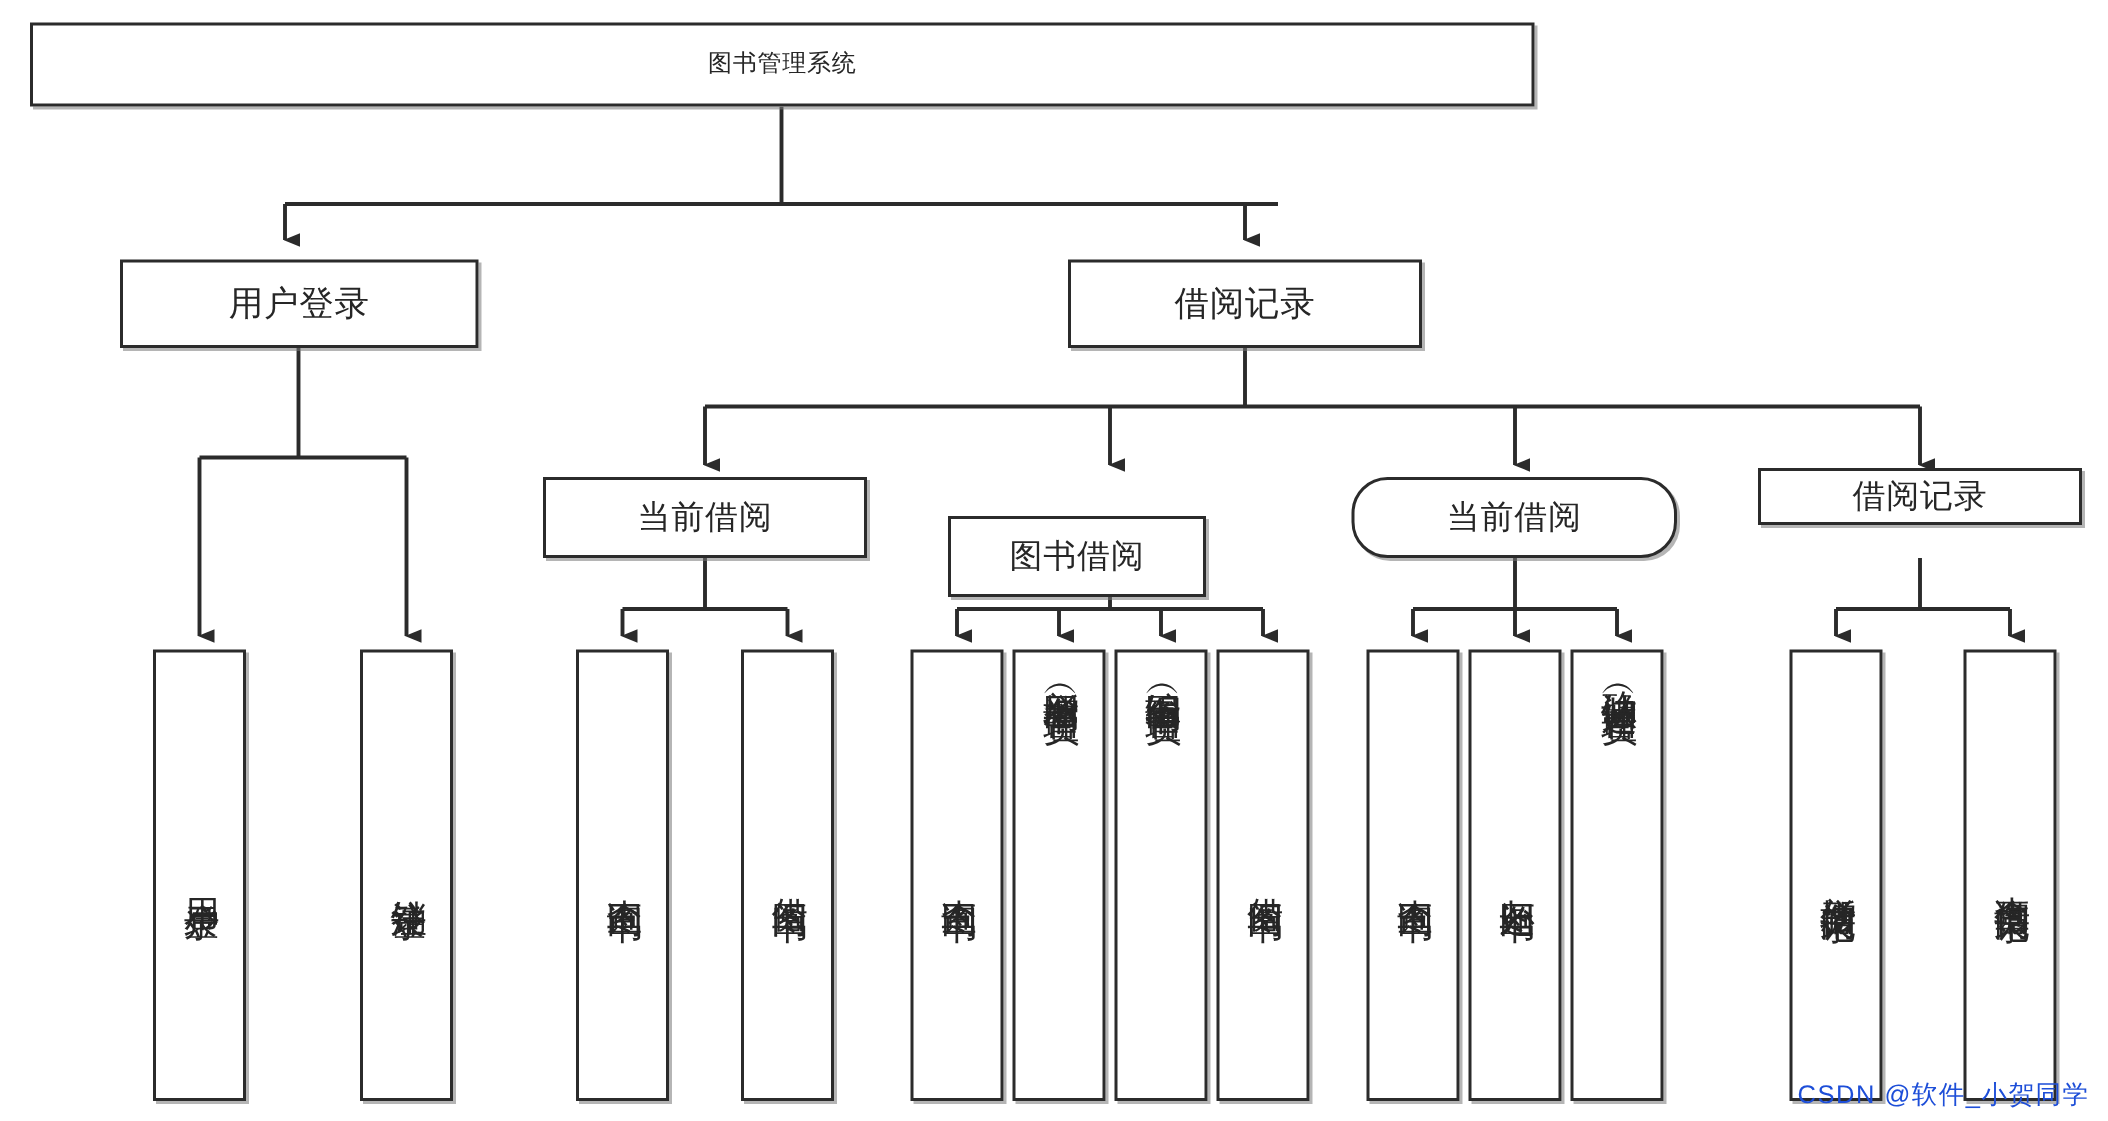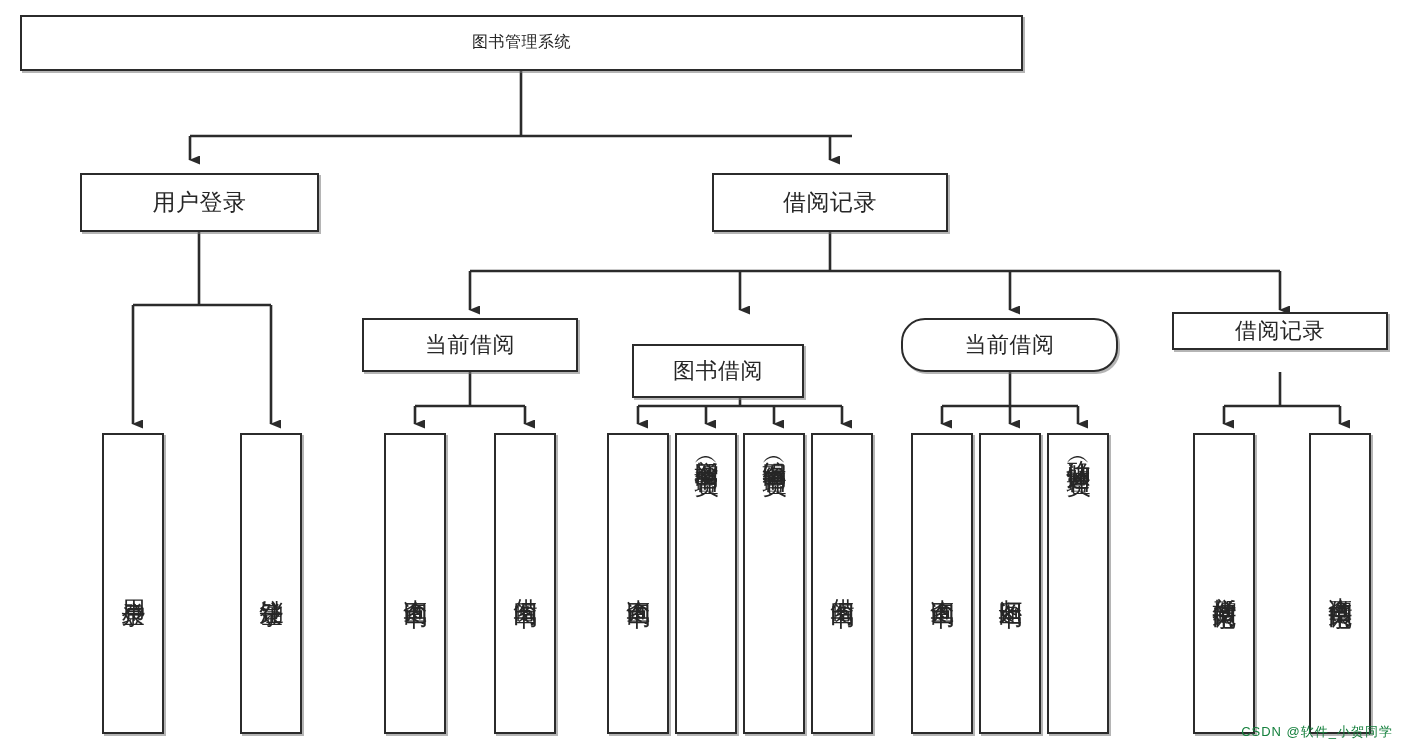--- a/index.html
+++ b/index.html
@@ -63,22 +63,22 @@
     color: #262626;
   }
   .node.leaf.centered {
     align-items: center;
     padding-top: 0;
   }
   .watermark {
     position: absolute;
     right: 12px;
     bottom: 6px;
-    font-size: 13px;
-    color: #15803d;
+    font-size: 17px;
+    color: #1d4ed8;
     letter-spacing: 1px;
     z-index: 5;
     white-space: nowrap;
     font-family: "Liberation Sans", "DejaVu Sans", sans-serif;
     text-align: right;
   }
 </style>
 </head>
 <body>
 

